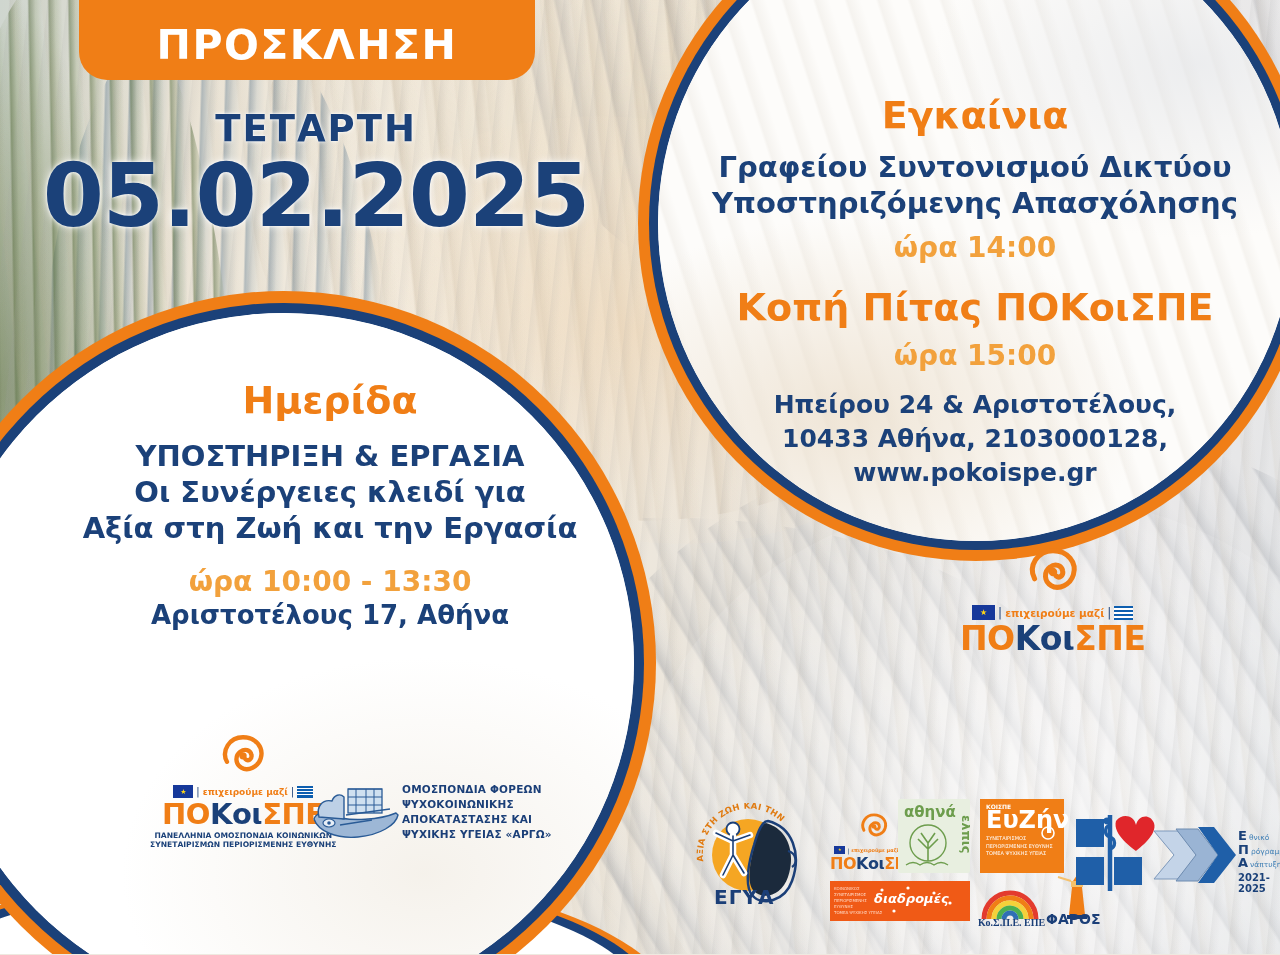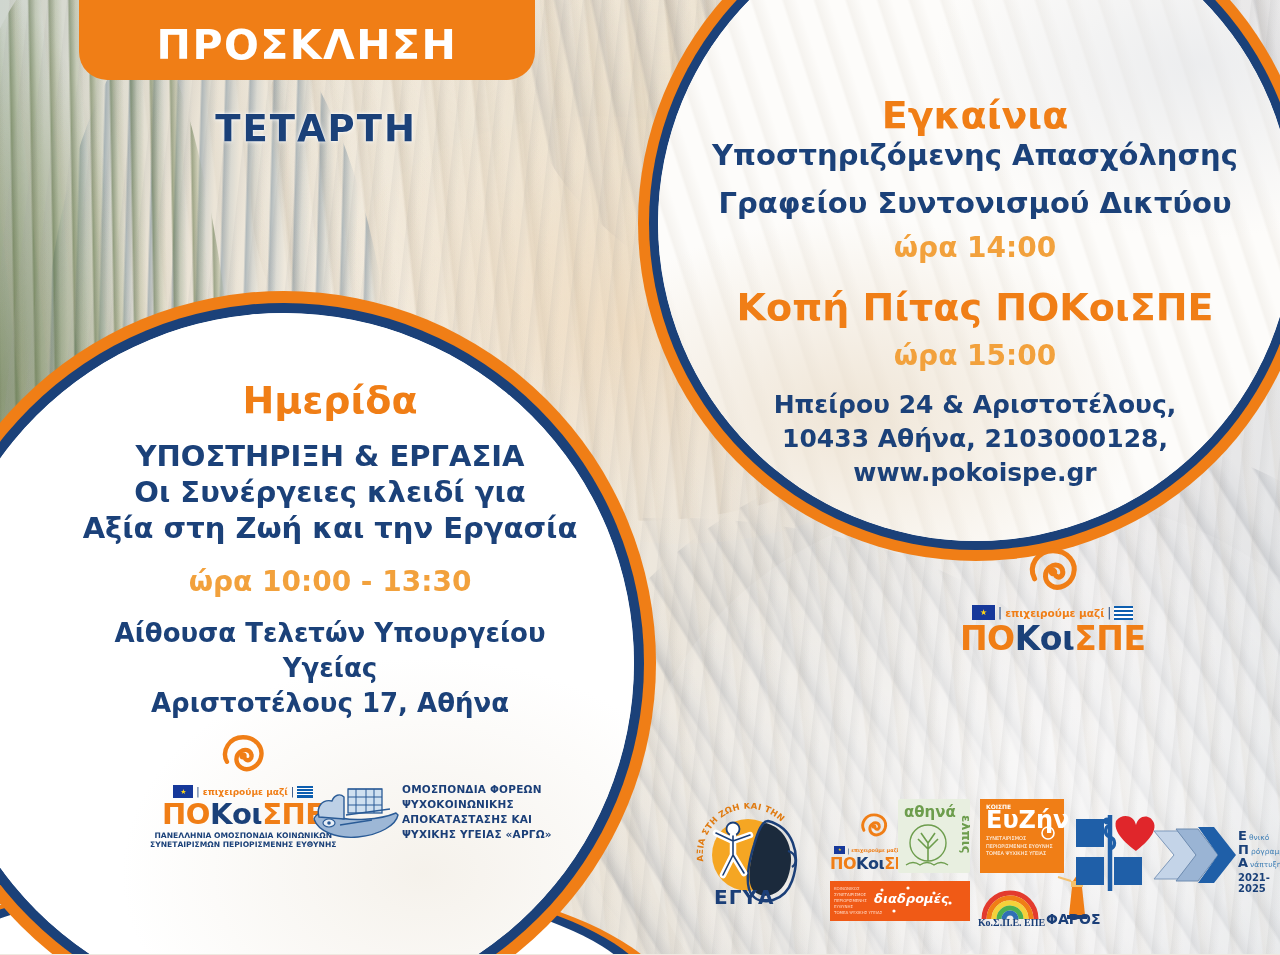--- a/index.html
+++ b/index.html
@@ -206,26 +206,27 @@
   <div class="circle-left">
     <div class="circle-left-inner"></div>
   </div>
 
   <div class="banner">
     <span>ΠΡΟΣΚΛΗΣΗ</span>
   </div>
 
   <div class="dateblock">
     <div class="weekday">ΤΕΤΑΡΤΗ</div>
+    <div class="datebig">05.02.2025</div>
   </div>
 
   <div class="ct right-text">
     <div class="h h1">Εγκαίνια</div>
+    <div class="b l2">Γραφείου Συντονισμού Δικτύου</div>
     <div class="b" style="font-size:29px;">Υποστηριζόμενης Απασχόλησης</div>
-    <div class="b l2">Γραφείου Συντονισμού Δικτύου</div>
     <div class="t t1">ώρα 14:00</div>
     <div class="h h2">Κοπή Πίτας ΠΟΚοιΣΠΕ</div>
     <div class="t t2">ώρα 15:00</div>
     <div class="b addr">Ηπείρου 24 &amp; Αριστοτέλους,</div>
     <div class="b" style="font-size:25px;line-height:1.35;">10433 Αθήνα, 2103000128,</div>
     <div class="b" style="font-size:25px;line-height:1.35;">www.pokoispe.gr</div>
   </div>
 
   <div class="logo-right pokoispe" style="--sp:62px;">
     <svg class="pk-spiral" viewBox="0 0 64 64">
@@ -249,21 +250,20 @@
       <span class="o">ΠΟ</span><span class="b">Κοι</span><span class="o">ΣΠΕ</span>
     </div>
   </div>
 
   <div class="ct left-text">
     <div class="h h1">Ημερίδα</div>
     <div class="b l2">ΥΠΟΣΤΗΡΙΞΗ &amp; ΕΡΓΑΣΙΑ</div>
     <div class="b" style="font-size:29px;">Οι Συνέργειες κλειδί για</div>
     <div class="b" style="font-size:29px;">Αξία στη Ζωή και την Εργασία</div>
     <div class="t t1">ώρα 10:00 - 13:30</div>
-    <div class="b venue">Αίθουσα Τελετών Υπουργείου Υγείας</div>
     <div class="b" style="font-size:26px;line-height:1.35;">Αριστοτέλους 17, Αθήνα</div>
   </div>
 
   <div class="logo-left pokoispe" style="--sp:54px;">
     <svg class="pk-spiral" viewBox="0 0 64 64">
       <path d="M13 40 C6 27, 16 11, 32 11 C47 11, 57 23, 53 36 C50 46, 38 52, 30 47 C23 43, 22 33, 29 28 C34 24, 41 26, 42 32 C43 37, 38 40, 35 37" fill="none" stroke="#f07e16" stroke-width="5.2" stroke-linecap="round"></path>
       <circle cx="32" cy="33" r="4.4" fill="#f07e16"></circle>
     </svg>
     <div class="pk-badge">
       <span class="eu-flag" style="width:20px;height:13px;font-size:7px;">

